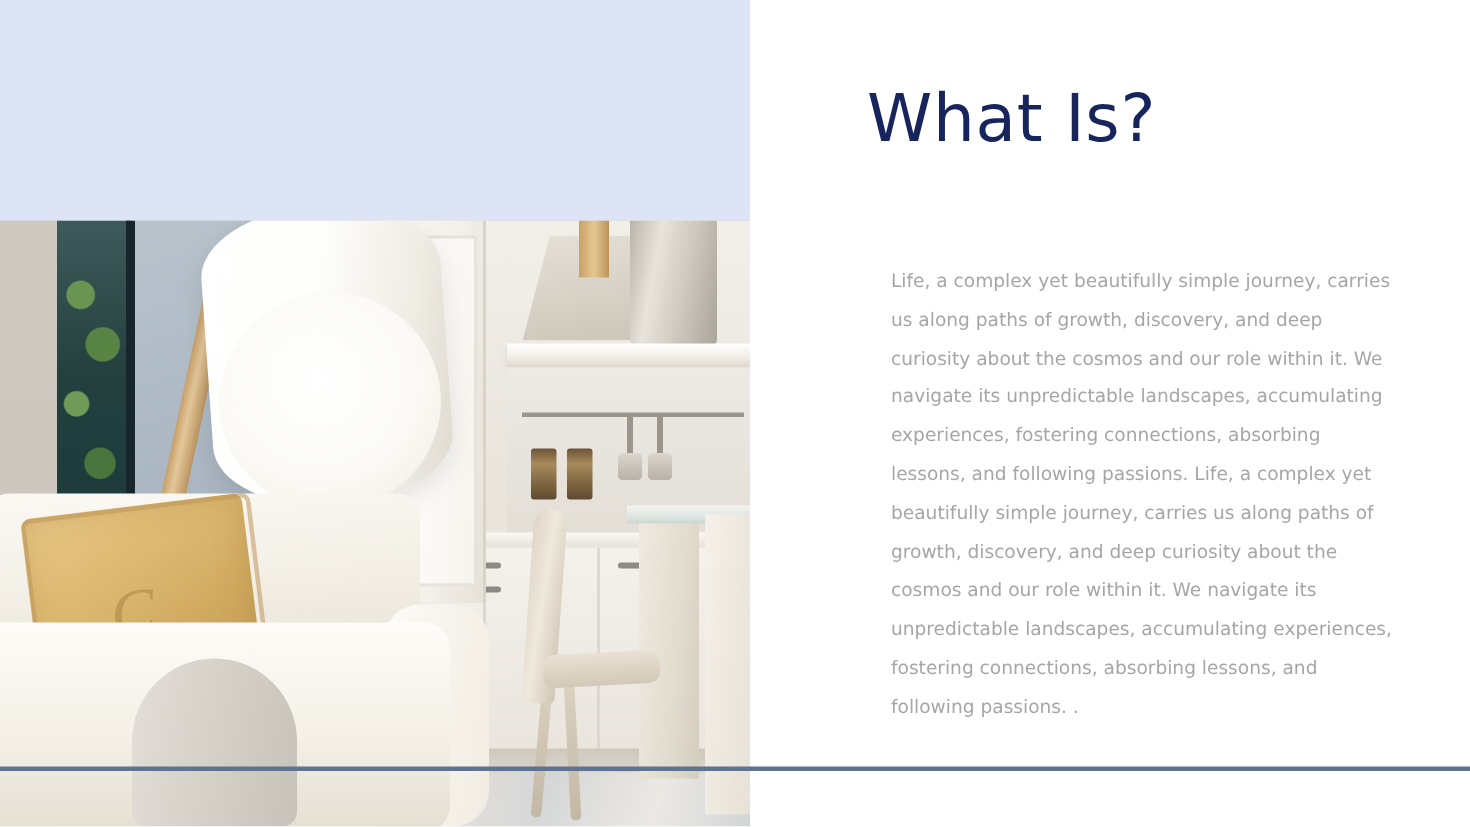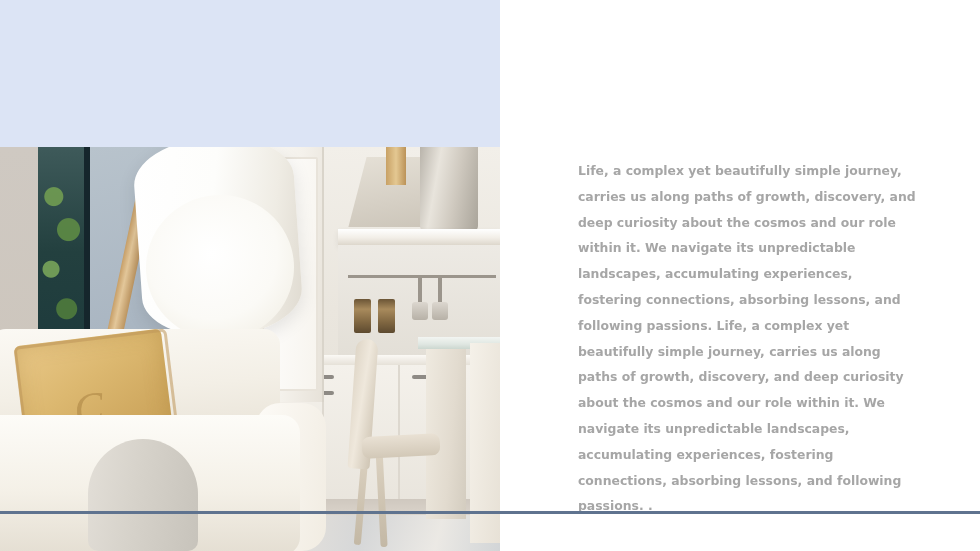--- a/index.html
+++ b/index.html
@@ -404,23 +404,23 @@
     line-height: 1;
     letter-spacing: .5px;
     color: #17255c;
     white-space: nowrap;
   }
   .body-text {
     position: absolute;
     left: 0;
     top: 158px;
     width: 340px;
-    margin: 0;
+    margin: 16px;
     font-family: "DejaVu Sans", sans-serif;
-    font-weight: 700;
+    font-weight: 400;
     font-size: 12.4px;
     line-height: 25.8px;
     color: #a6a6a6;
     text-align: left;
   }
 </style>
 </head>
 <body>
 
 <div class="slide">
@@ -482,18 +482,19 @@
       <div class="ph-sofa-arm-2"></div>
       <div class="ph-cushion"></div>
       <div class="ph-cushion-edge"></div>
       <div class="ph-monogram">C</div>
       <div class="ph-sofa-seat"></div>
       <div class="ph-sofa-arm"></div>
     </div>
   </div>
 
   <div class="content">
+    <h1 class="title">What Is?</h1>
     <p class="body-text">Life, a complex yet beautifully simple journey, carries us along paths of growth, discovery, and deep curiosity about the cosmos and our role within it. We navigate its unpredictable landscapes, accumulating experiences, fostering connections, absorbing lessons, and following passions. Life, a complex yet beautifully simple journey, carries us along paths of growth, discovery, and deep curiosity about the cosmos and our role within it. We navigate its unpredictable landscapes, accumulating experiences, fostering connections, absorbing lessons, and following passions. .</p>
   </div>
 
   <div class="rule"></div>
 
 </div>
 
 </body></html>

